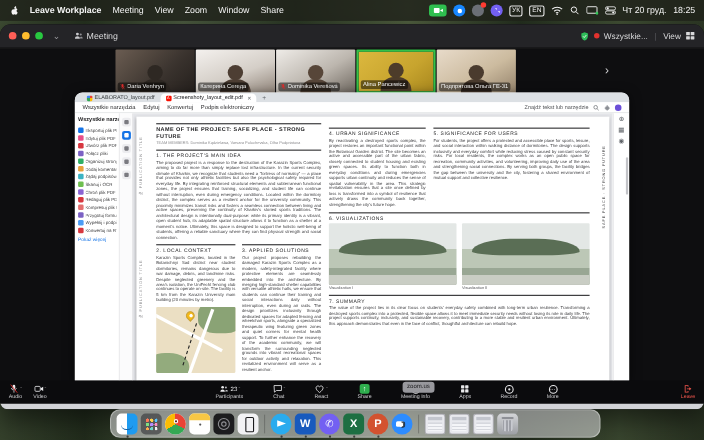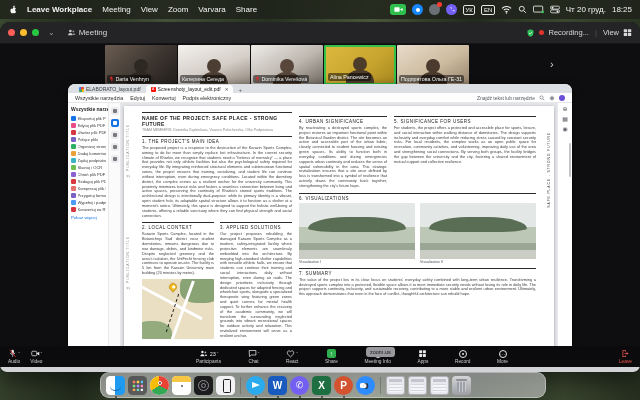--- a/index.html
+++ b/index.html
@@ -208,21 +208,21 @@
 <body>
 
 <div class="menubar">
   <svg class="apple" viewBox="0 0 20 20">
       <path fill="#f3f3f3" d="M13.5 3.2c.1-1.1-.7-2.1-1.7-2.2-.1 1-.9 2-1.9 2.1-.1 1 .8 2 1.8 2.1.9 0 1.7-1 1.8-2zM10 5.6c.8 0 1.5-.6 2.5-.6 1.3 0 2.6.7 3.3 1.9-1.2.8-1.7 1.8-1.6 3.1.1 1.4.8 2.4 2 2.9-.6 1.7-1.9 3.8-3.3 3.8-.9 0-1.2-.6-2.4-.6s-1.6.6-2.5.6c-1.5 0-3.2-2.7-3.2-5.3 0-2.8 1.7-4.4 3.4-4.4.9 0 1.4.6 1.8.6z"></path>
     </svg>
   <span class="mb-item mb-app">Leave Workplace</span>
   <span class="mb-item">Meeting</span>
   <span class="mb-item">View</span>
   <span class="mb-item">Zoom</span>
-  <span class="mb-item">Varvara</span>
+  <span class="mb-item">Window</span>
   <span class="mb-item">Share</span>
   <div class="mb-right">
     <span class="chip chip-cam">
         <svg width="9" height="7" viewBox="0 0 24 16">
           <rect x="1" y="2" width="14" height="12" rx="2" fill="#fff"></rect>
           <path d="M16 8l7-4v8z" fill="#fff"></path>
         </svg>
       </span>
     <span class="chip chip-round chip-msgr">
         <svg width="6" height="6" viewBox="0 0 10 10">
@@ -279,21 +279,21 @@
           <path d="M14.5 18.5c.4-2.8 2-4 4-4 1.8 0 3.2 1.2 3.5 4" fill="#8f8f94"></path>
         </svg>
       <span>Meeting</span>
     </div>
     <div class="ztitle-right">
       <svg width="9" height="10" viewBox="0 0 24 24">
           <path d="M12 2l8 3v6c0 5.5-3.5 9.5-8 11-4.5-1.5-8-5.5-8-11V5z" fill="#2ebd59"></path>
           <path d="M8 12l3 3 5-6" fill="none" stroke="#fff" stroke-width="2"></path>
         </svg>
       <span class="dot-rec"></span>
-      <span>Recording...</span>
+      <span>Wszystkie...</span>
       <span class="tsep">|</span>
       <span>View</span>
       <svg width="9" height="9" viewBox="0 0 24 24">
           <rect x="2" y="3" width="9" height="8" rx="1" fill="#d8d8da"></rect>
           <rect x="13" y="3" width="9" height="8" rx="1" fill="#d8d8da"></rect>
           <rect x="2" y="13" width="9" height="8" rx="1" fill="#d8d8da"></rect>
           <rect x="13" y="13" width="9" height="8" rx="1" fill="#d8d8da"></rect>
         </svg>
     </div>
   </div>

